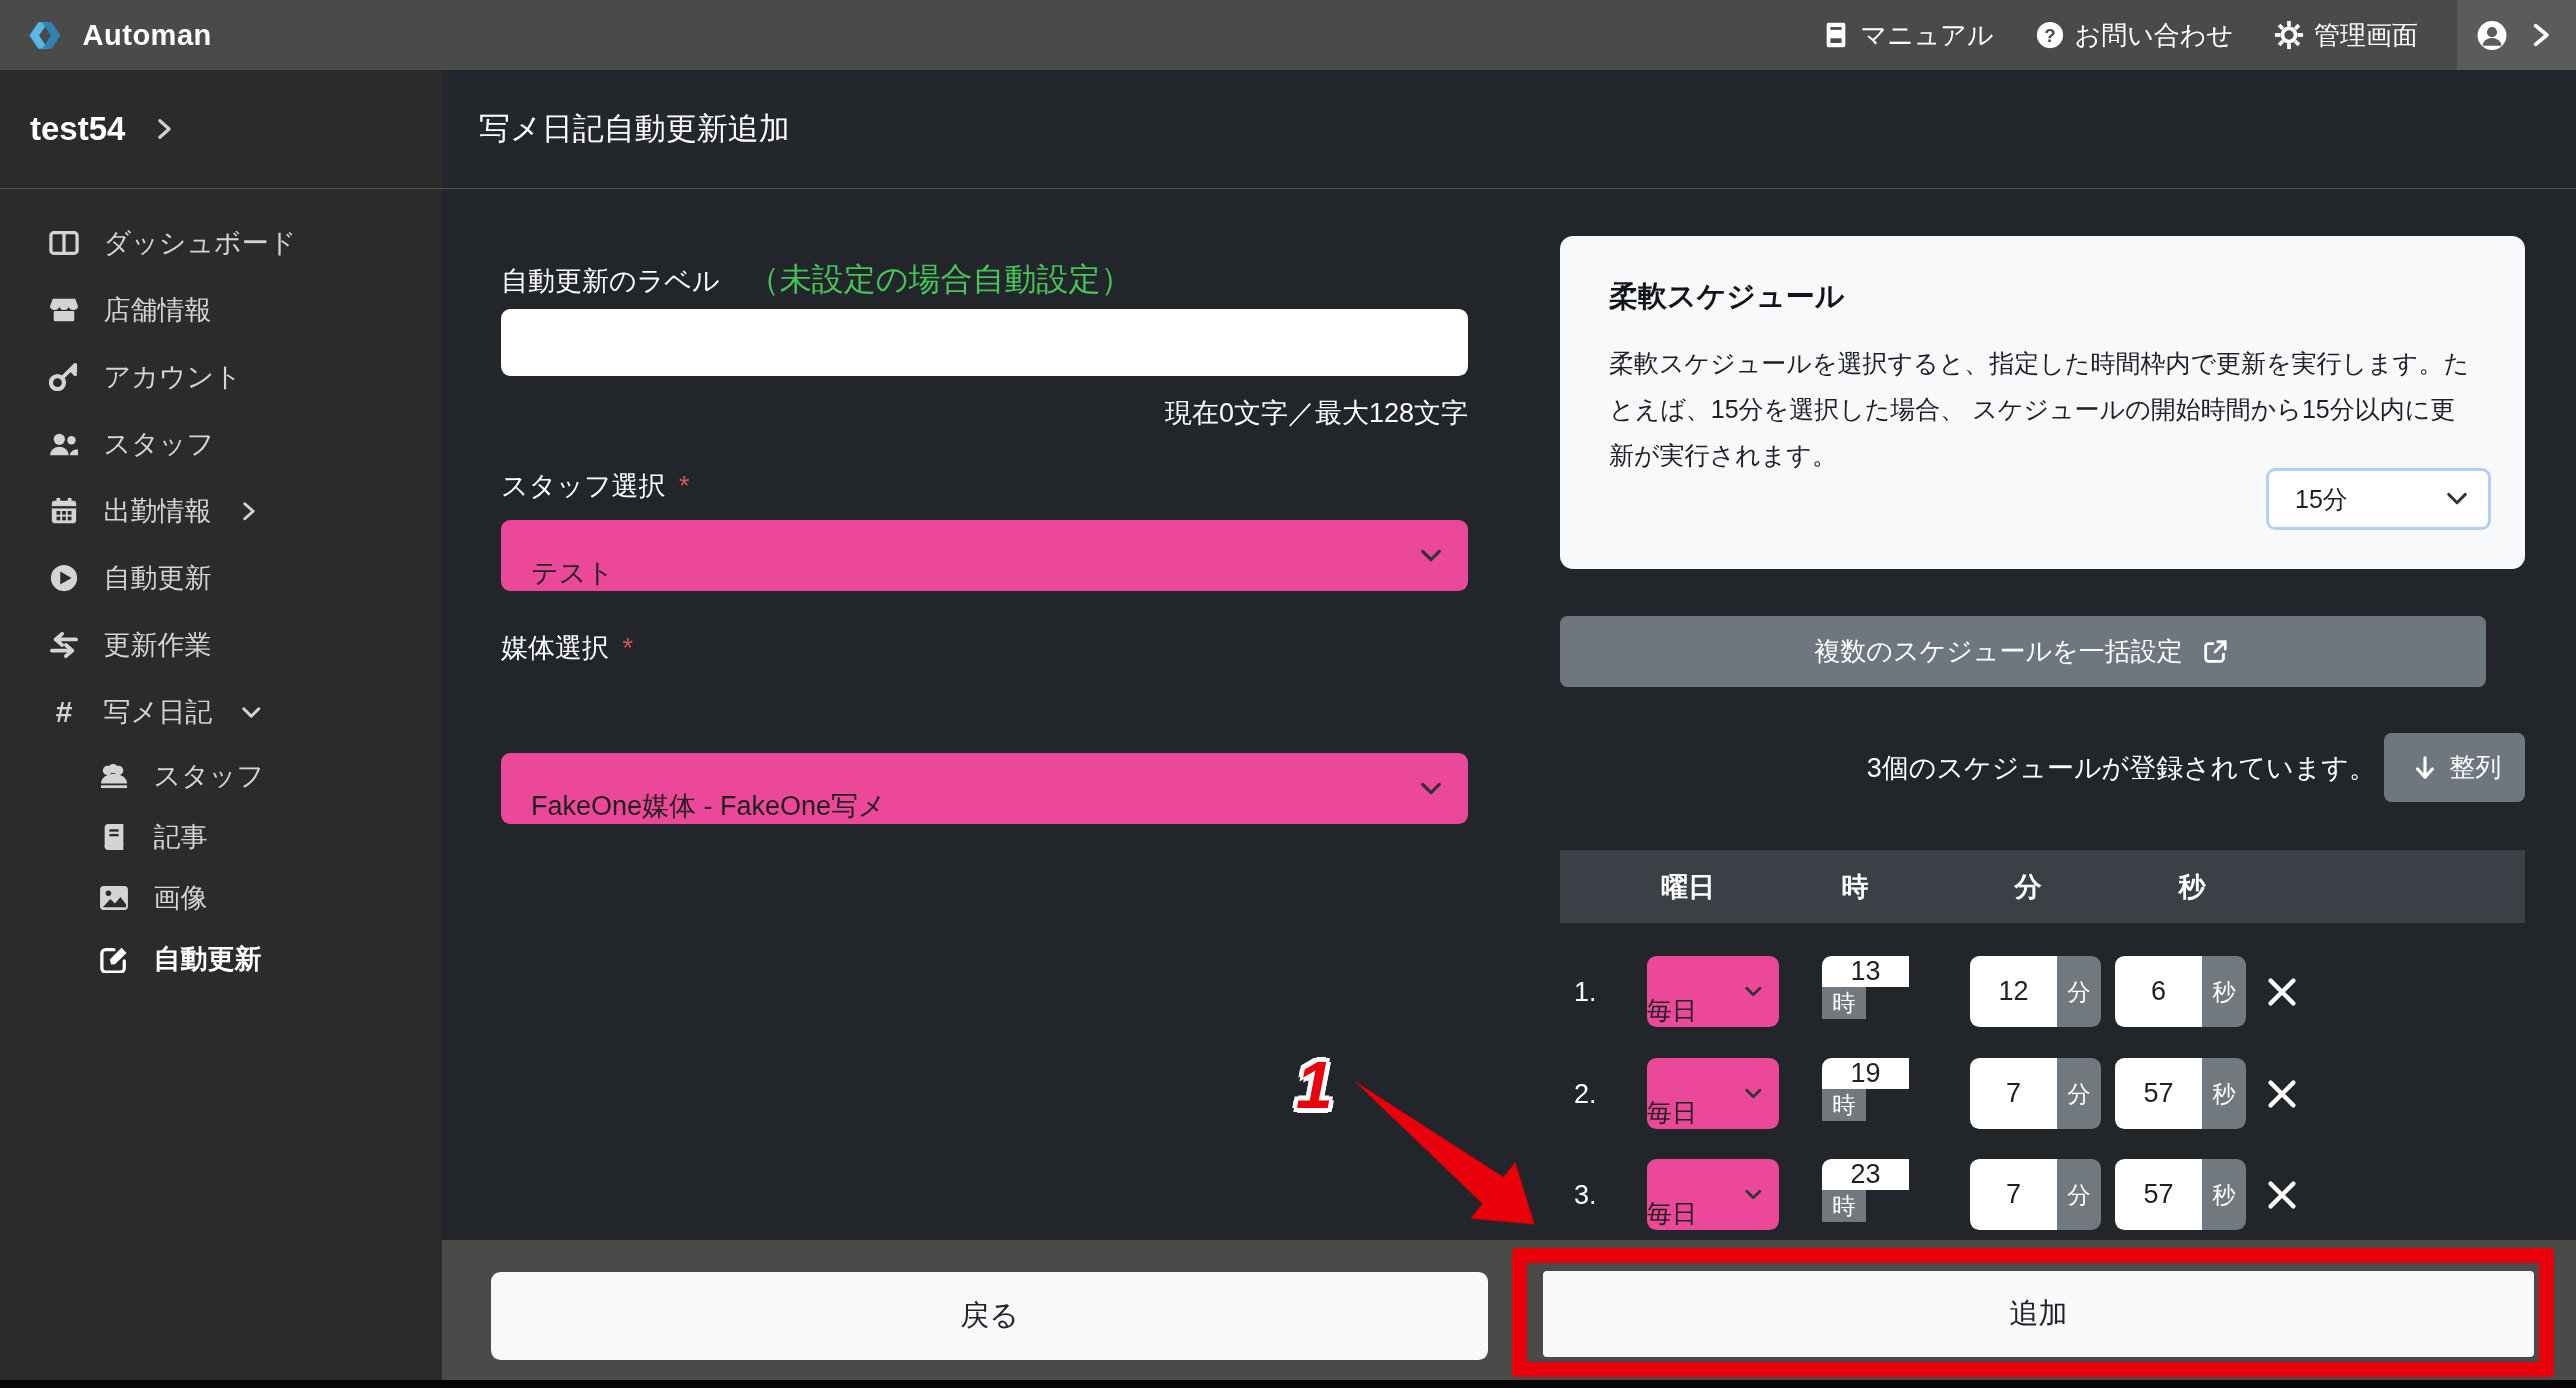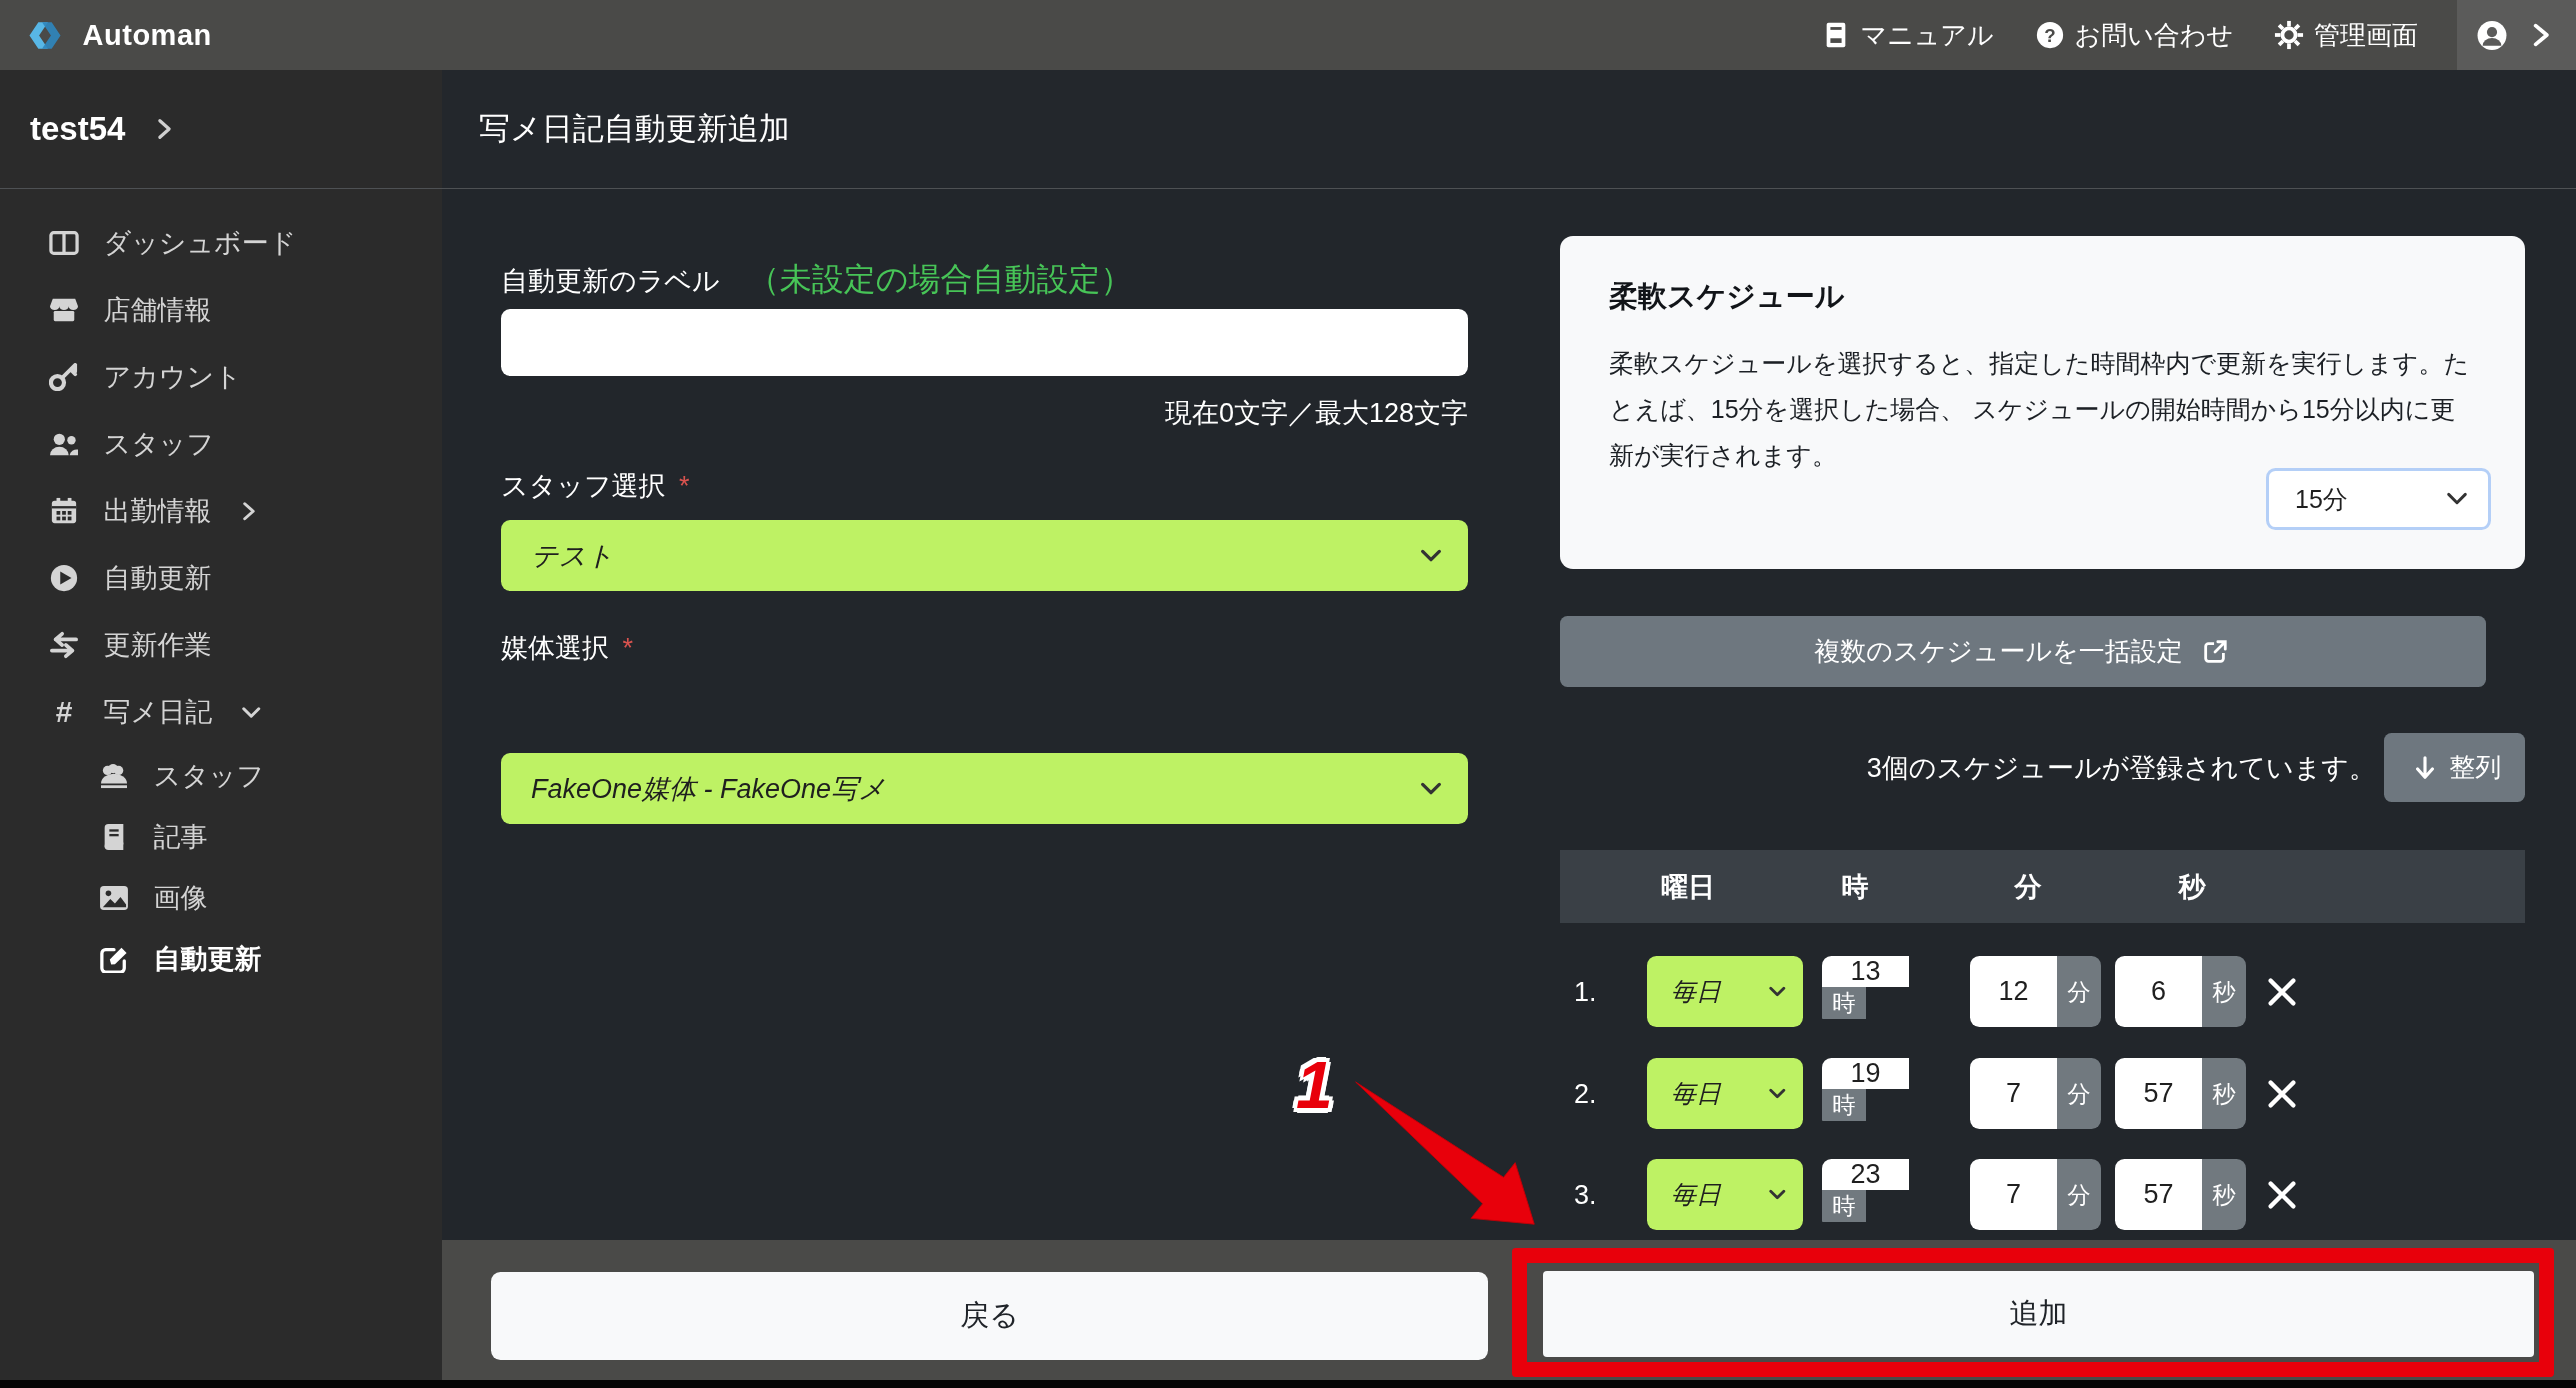--- a/index.html
+++ b/index.html
@@ -32,42 +32,42 @@
   .page-title { color:#fff; font-size:31px; font-weight:500; }
   .content { position:absolute; left:442px; top:191px; width:2134px; height:1049px; background:#22262b; }
 
   
   .abs { position:absolute; }
   .flabel { color:#fff; font-size:27px; }
   .fhint { color:#47c457; font-size:32px; margin-left:24px; }
   .req { color:#d9534f; font-size:27px; margin-left:9.4px; }
   .text-input { background:#fff; border:none; border-radius:9.4px; width:967px; height:67px; font-size:27px; padding:0 26px; color:#1f1f1f; }
   .counter { width:967px; text-align:right; color:#fff; font-size:27px; }
-  .sel { background:#bef264; border-radius:9.4px; display:flex; align-items:center; color:#1f1f1f; position:relative; cursor:pointer;font-style:italic; }
+  .sel { background:#ec4899; border-radius:9.4px; display:flex; align-items:flex-end; color:#1f1f1f; position:relative; cursor:pointer; }
   .sel-big { width:967px; height:71px; font-size:27px; padding:0 66px 0 30px; }
   .sel .chev { position:absolute; right:24px; top:50%; transform:translateY(-50%); display:inline-flex; }
 
   
   .card { position:absolute; left:1560px; top:236px; width:965px; height:333px; background:#f8f9fa; border-radius:13px; padding:41px 49px; }
   .card-title { color:#111418; font-size:29px; font-weight:700; }
   .card-desc { color:#1c2025; font-size:25px; line-height:1.85; margin-top:22.5px; width:871px; }
   .flex-sel { position:absolute; top:232px; right:34px; width:225px; height:62px; background:#fff; border:3.7px solid #b4cff7; border-radius:9.4px; display:flex; align-items:center; padding-left:26px; font-size:25px; color:#1f1f1f; cursor:pointer; }
   .flex-sel .chev { position:absolute; right:19px; top:50%; transform:translateY(-50%); display:inline-flex; }
 
   .bulk-btn { position:absolute; left:1560px; top:616px; width:926px; height:71px; background:#6e777f; border:none; border-radius:7.5px; color:#fff; font-size:26px; display:flex; align-items:center; justify-content:center; gap:15px; cursor:pointer; }
   .count-row { position:absolute; left:1560px; top:733px; width:965px; height:69px; display:flex; align-items:center; justify-content:flex-end; gap:8px; }
   .count-text { color:#fff; font-size:27px; }
   .sort-btn { width:141px; height:69px; background:#6e777f; border:none; border-radius:7.5px; color:#fff; font-size:26px; display:flex; align-items:center; justify-content:center; gap:7.5px; cursor:pointer; }
 
   
   .sched-head { position:absolute; left:1560px; top:850px; width:965px; height:73px; background:#3a4046; }
   .sched-head span { position:absolute; top:50%; transform:translate(-50%,-50%); color:#fff; font-size:27px; font-weight:700; }
   .srow { position:absolute; height:71px; }
   .srow .idx { position:absolute; left:14px; top:50%; transform:translateY(-50%); color:#fff; font-size:27px; }
-  .day-sel { position:absolute; left:87px; width:156px; height:71px; font-size:25px; padding-left:24px; border-radius:9.4px; }
+  .day-sel { position:absolute; left:87px; width:132px; height:71px; font-size:25px; border-radius:9.4px; }
   .day-sel .chev { right:15px; }
   .tgroup { position:absolute; width:131px; height:71px; border-radius:9.4px; overflow:hidden; display:flex; }
   .tgroup .tval { width:87px; background:#fff; color:#1f1f1f; font-size:27px; display:flex; align-items:center; justify-content:center; }
   .tgroup .tunit { width:44px; background:#71797f; color:#fff; font-size:23.4px; display:flex; align-items:center; justify-content:center; }
   .g-h { left:262px;flex-direction:column; } .g-m { left:410px; } .g-s { left:555px; }
   .row-x { position:absolute; left:704px; top:50%; transform:translateY(-50%); display:inline-flex; cursor:pointer; }
 
   
   .footer { position:absolute; left:442px; top:1240px; width:2134px; height:140px; background:#4a4a48; z-index:15; }
   .black-strip { position:absolute; left:0; top:1380px; width:2576px; height:8.4px; background:#060606; z-index:16; }

